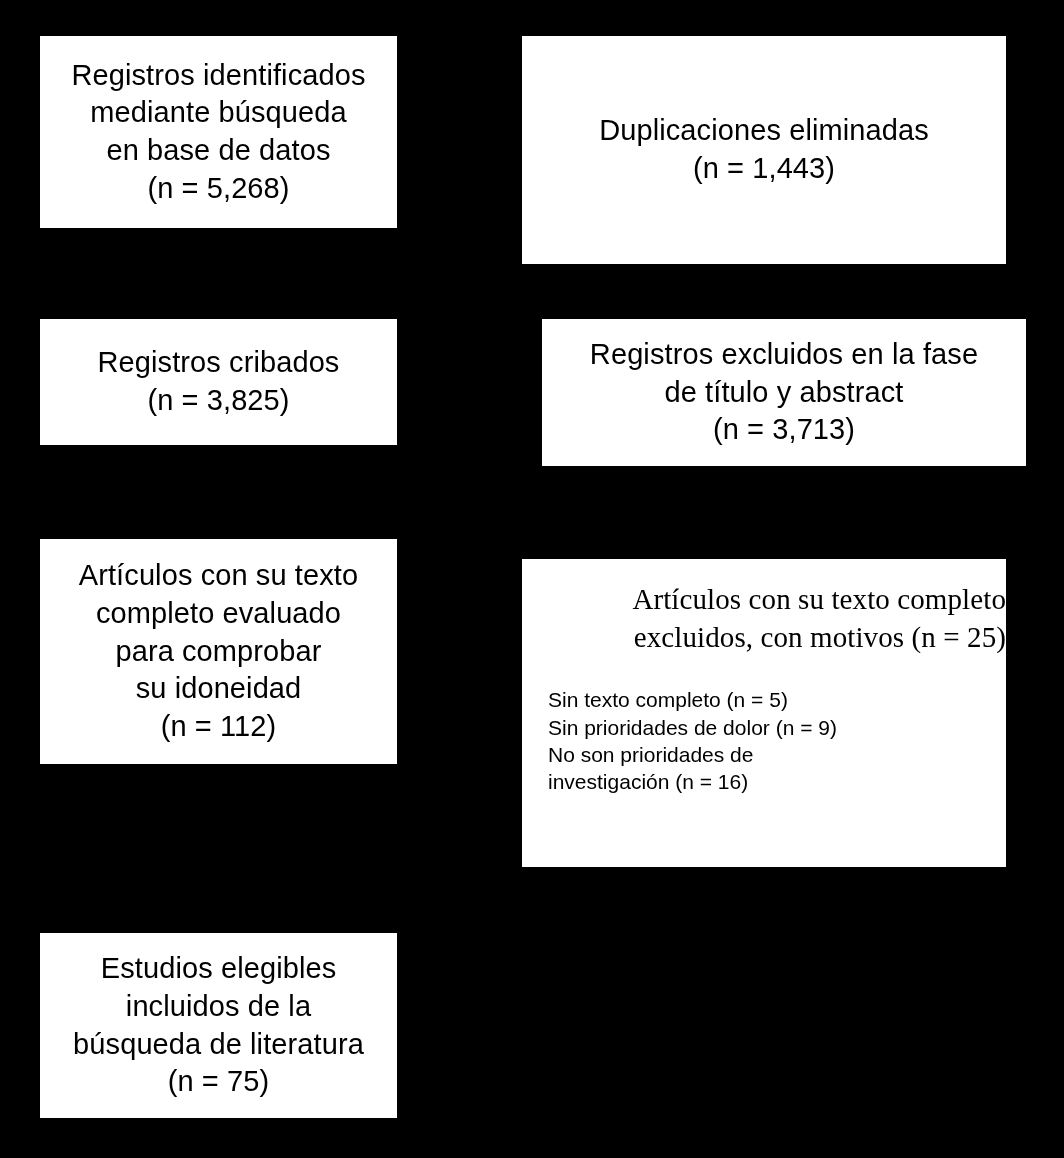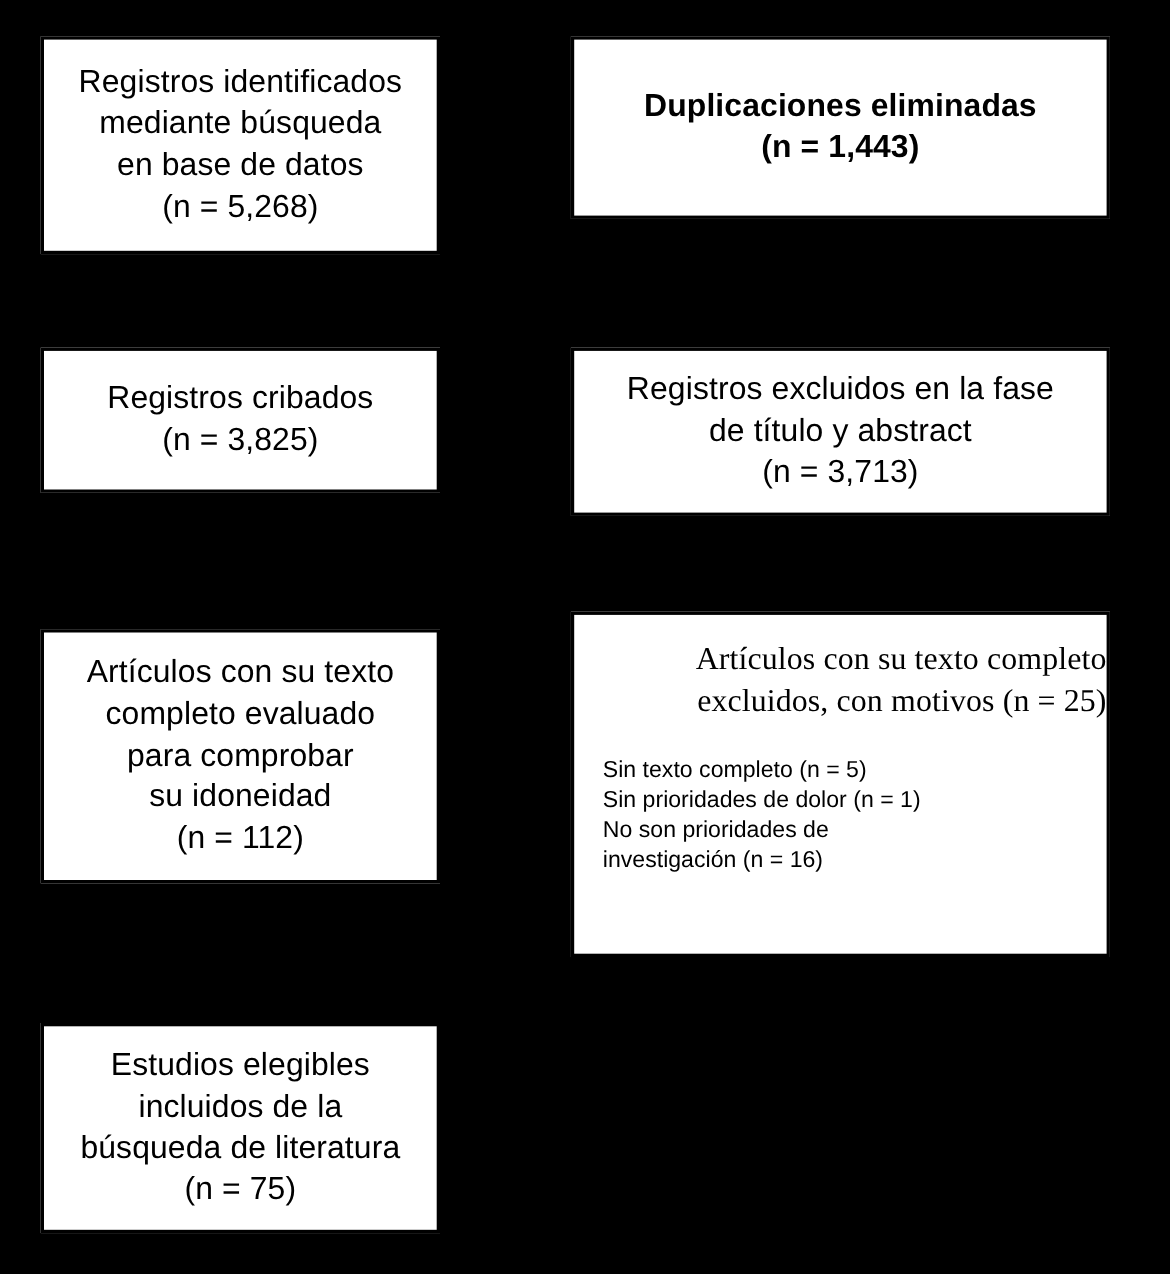--- a/index.html
+++ b/index.html
@@ -94,51 +94,51 @@
     <line x1="219" y1="786" x2="219" y2="930" stroke="#000000" stroke-width="3.5" marker-end="url(#arrowhead)"></line>
   </svg>
 
   <div class="flow-box" style="left:37px; top:33px; width:363px; height:198px;">
     <div class="box-text">Registros identificados
 mediante búsqueda
 en base de datos
 (n = 5,268)</div>
   </div>
 
-  <div class="flow-box" style="left:519px; top:33px; width:490px; height:166px;font-weight:bold;">
+  <div class="flow-box" style="left:519px; top:33px; width:490px; height:234px;">
     <div class="box-text">Duplicaciones eliminadas
 (n = 1,443)</div>
   </div>
 
   <div class="flow-box" style="left:37px; top:316px; width:363px; height:132px;">
     <div class="box-text">Registros cribados
 (n = 3,825)</div>
   </div>
 
-  <div class="flow-box" style="left:519px; top:316px; width:490px; height:153px;">
+  <div class="flow-box" style="left:539px; top:316px; width:490px; height:153px;">
     <div class="box-text">Registros excluidos en la fase
 de título y abstract
 (n = 3,713)</div>
   </div>
 
-  <div class="flow-box" style="left:37px; top:572px; width:363px; height:231px;">
+  <div class="flow-box" style="left:37px; top:536px; width:363px; height:231px;">
     <div class="box-text">Artículos con su texto
 completo evaluado
 para comprobar
 su idoneidad
 (n = 112)</div>
   </div>
 
   <div class="flow-box align-left" style="left:519px; top:556px; width:490px; height:314px;">
     <div class="pad-left">
       <div class="box-text">Artículos con su texto completo
 excluidos, con motivos (n = 25)</div>
       <div class="reason-block">
         <div class="reason-line">Sin texto completo (n = 5)</div>
-        <div class="reason-line">Sin prioridades de dolor (n = 1)</div>
+        <div class="reason-line">Sin prioridades de dolor (n = 9)</div>
         <div class="reason-line">No son prioridades de
 investigación (n = 16)</div>
       </div>
     </div>
   </div>
 
   <div class="flow-box" style="left:37px; top:930px; width:363px; height:191px;">
     <div class="box-text">Estudios elegibles
 incluidos de la
 búsqueda de literatura

